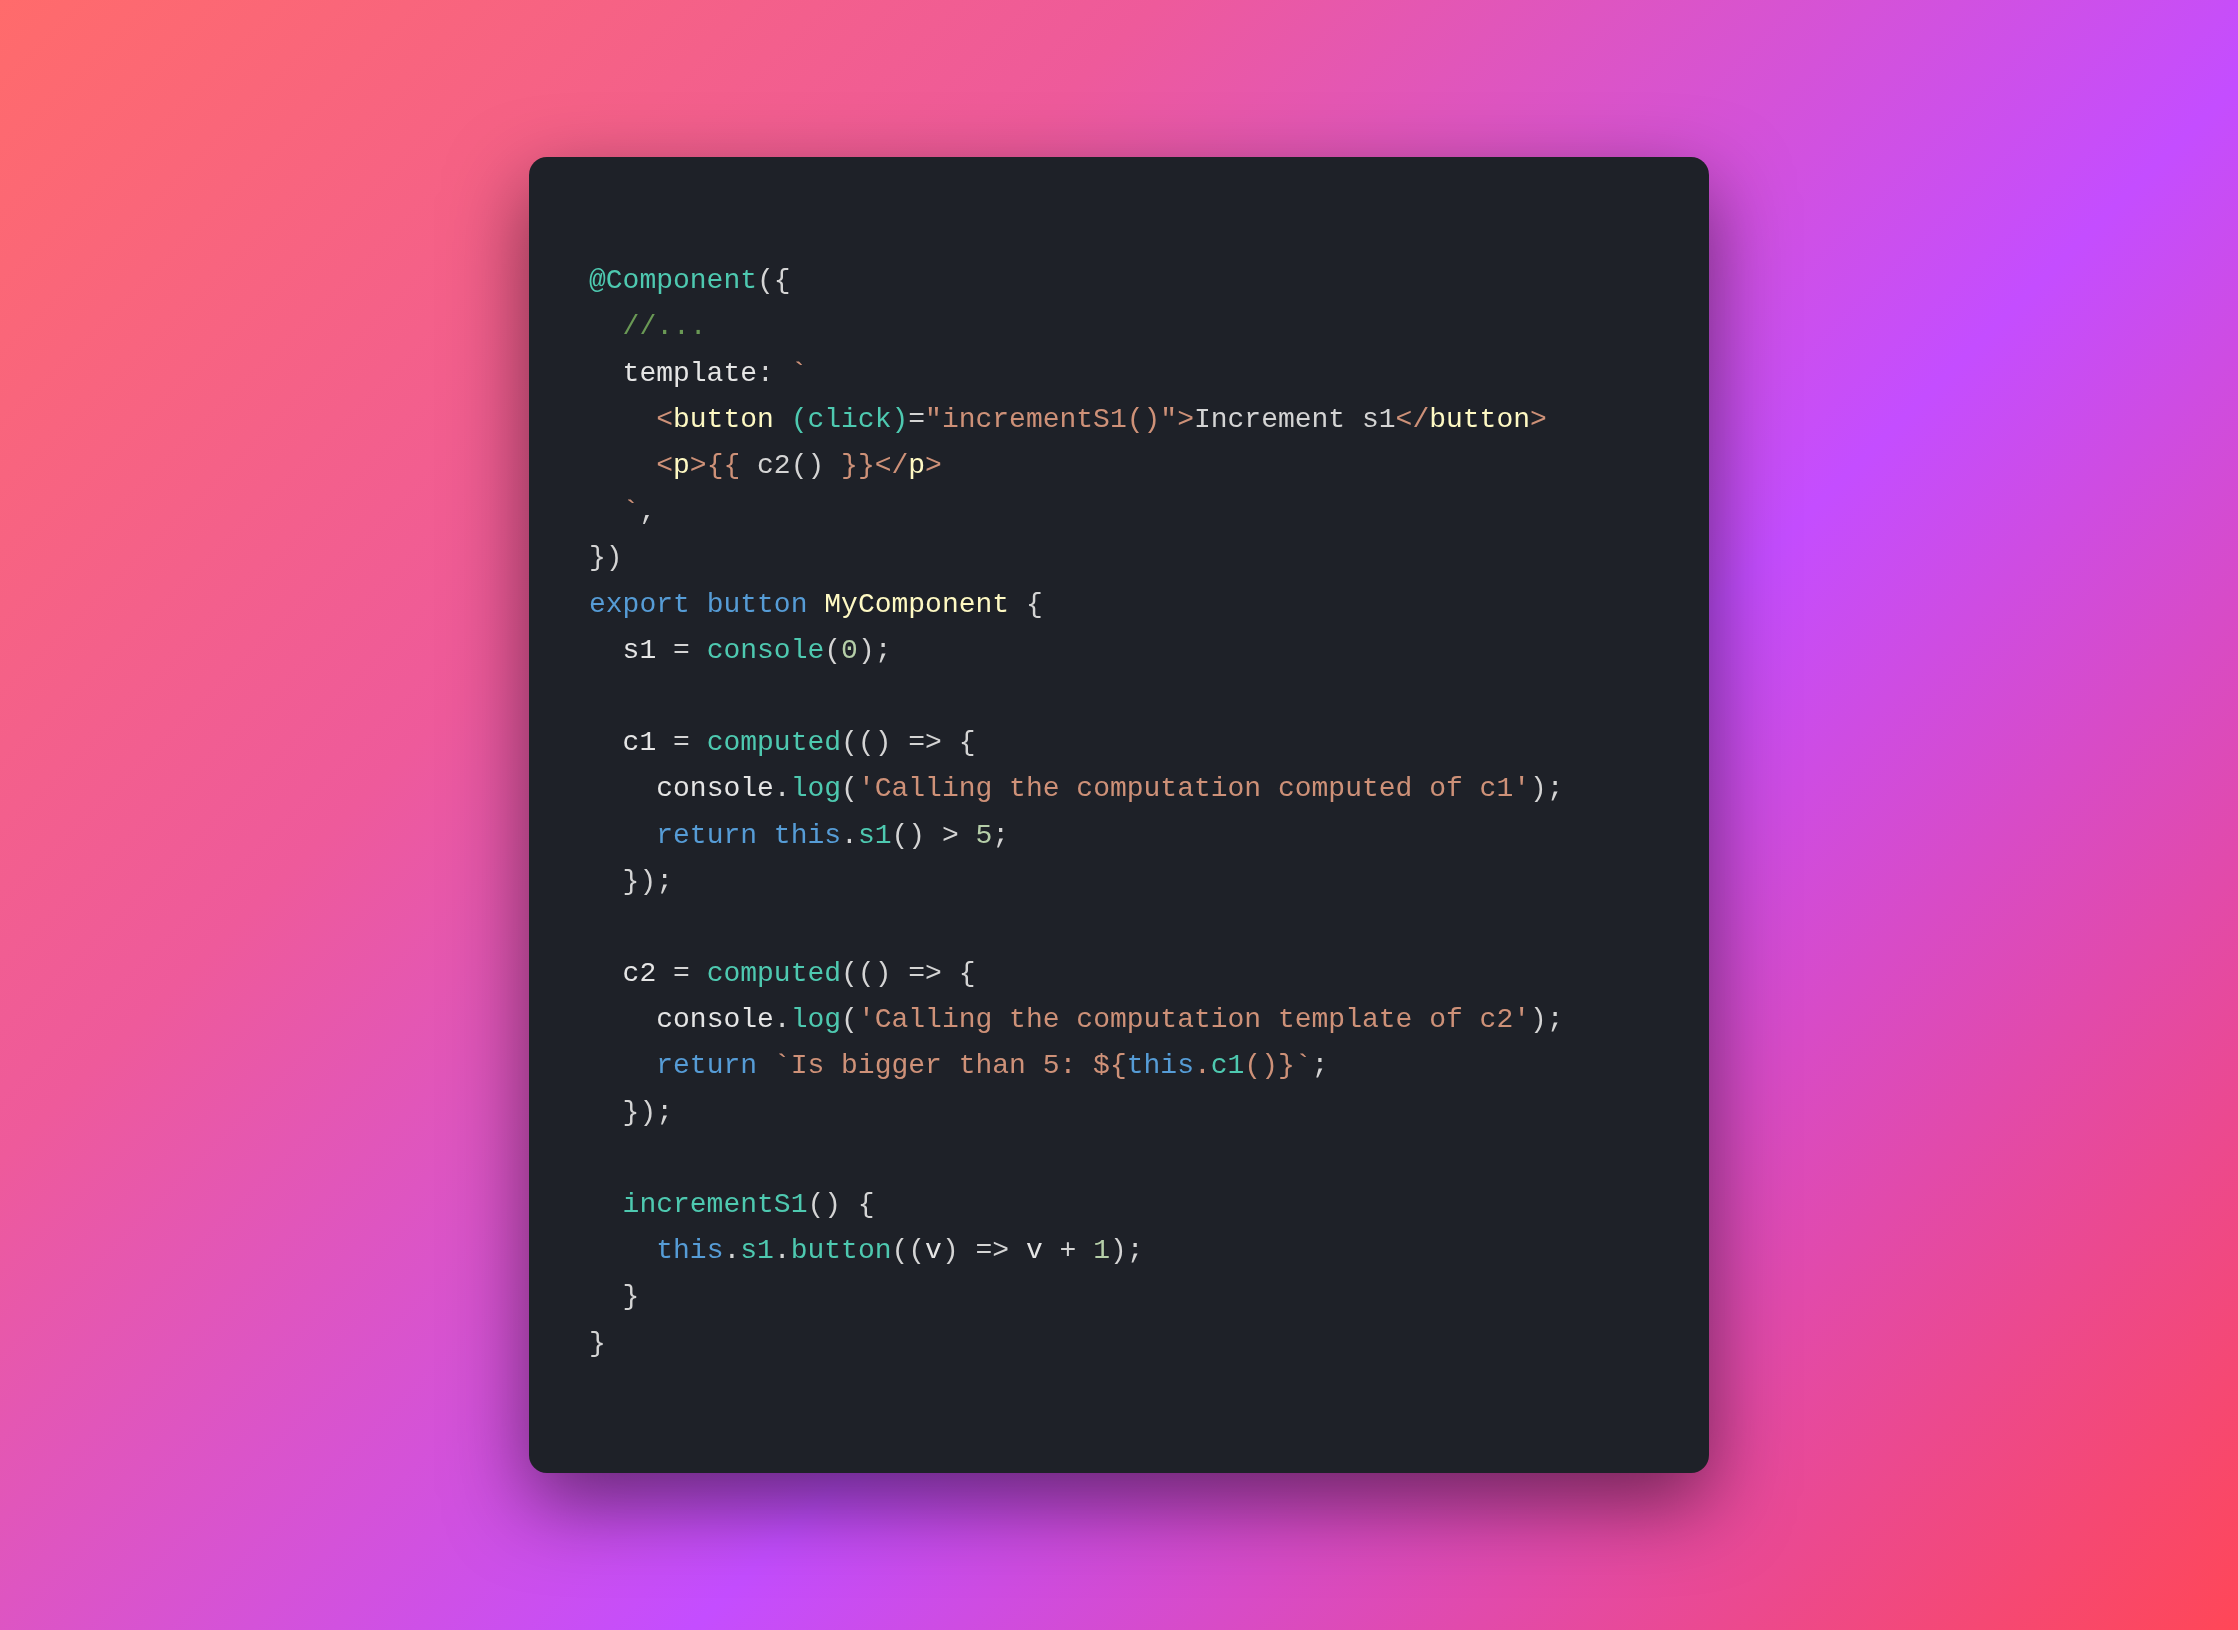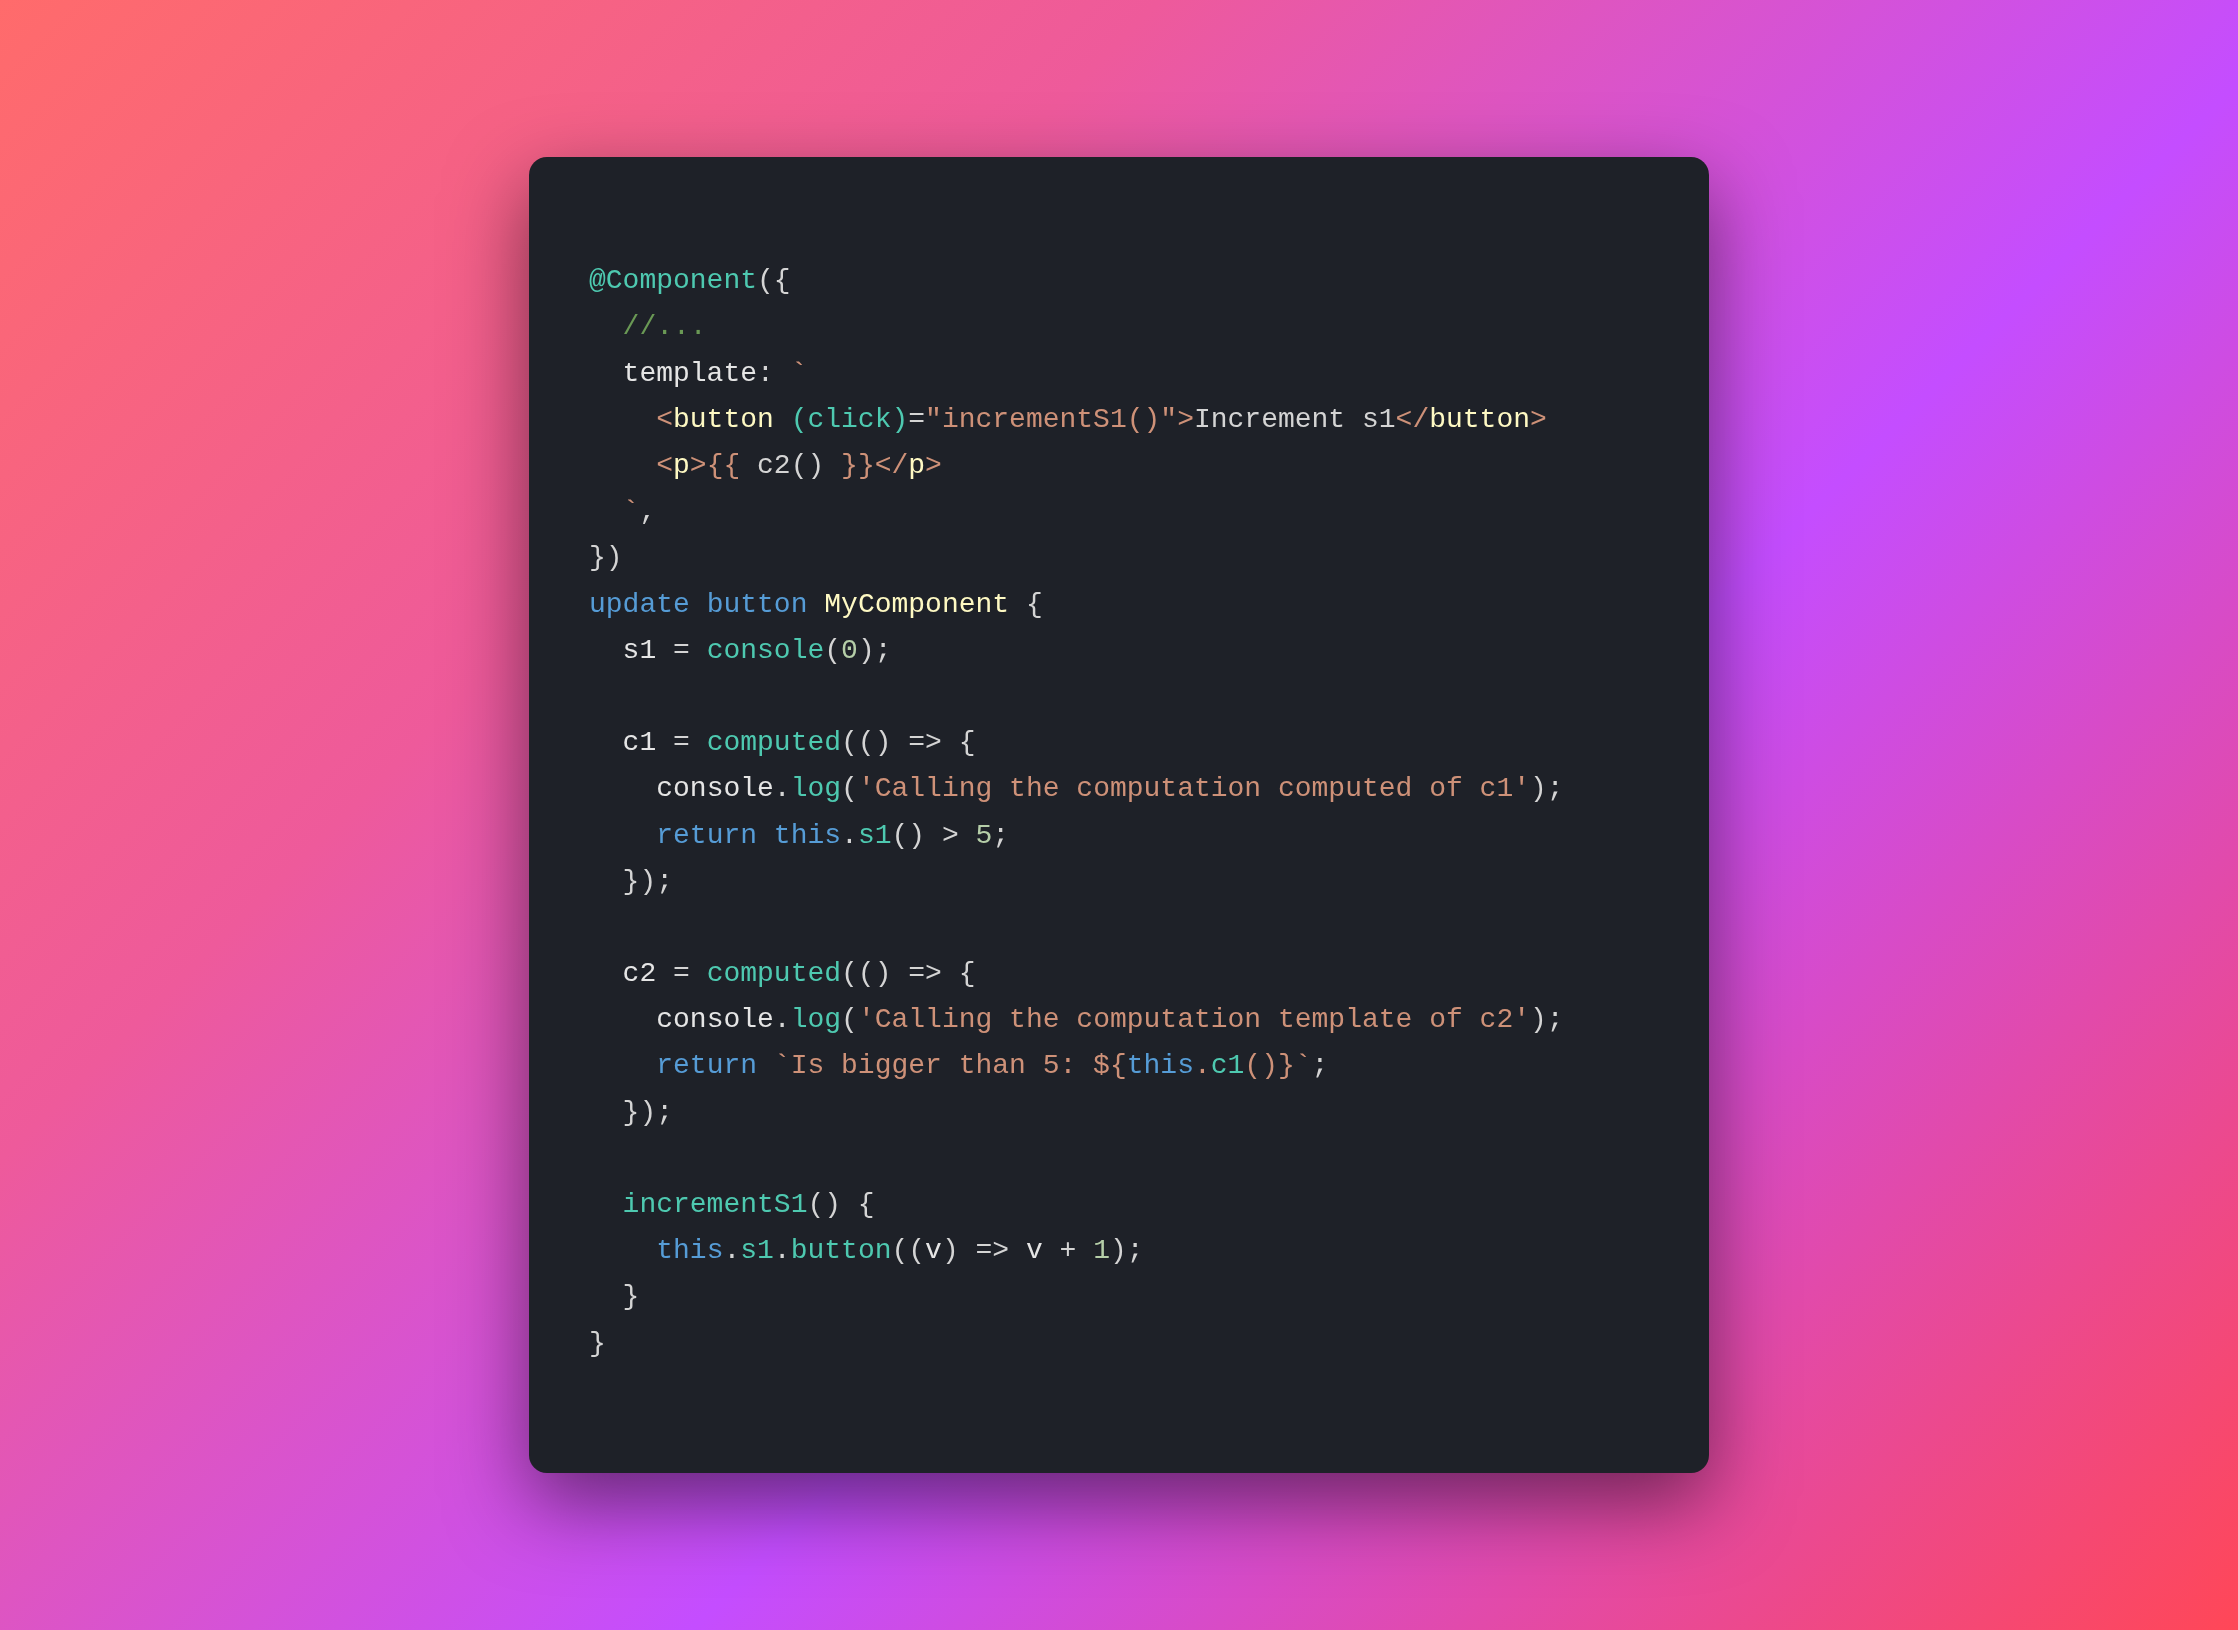--- a/index.html
+++ b/index.html
@@ -49,21 +49,21 @@
 
 <div class="code-window">
   <div class="code-block">
 <span class="c-teal">@Component</span><span class="c-white">({</span>
 <span class="c-comment">  //...</span>
 <span class="c-white">  </span><span class="c-lt">template</span><span class="c-white">: </span><span class="c-orange">`</span>
 <span class="c-orange">    &lt;</span><span class="c-green">button</span><span class="c-teal"> (click)</span><span class="c-white">=</span><span class="c-orange">"incrementS1()"</span><span class="c-orange">&gt;</span><span class="c-white">Increment s1</span><span class="c-orange">&lt;/</span><span class="c-green">button</span><span class="c-orange">&gt;</span>
 <span class="c-orange">    &lt;</span><span class="c-green">p</span><span class="c-orange">&gt;{{</span><span class="c-white"> c2() </span><span class="c-orange">}}&lt;/</span><span class="c-green">p</span><span class="c-orange">&gt;</span>
 <span class="c-orange">  `</span><span class="c-white">,</span>
 <span class="c-white">})</span>
-<span class="c-kw">update</span><span class="c-white"> </span><span class="c-kw">button</span><span class="c-white"> </span><span class="c-green">MyComponent</span><span class="c-white"> {</span>
+<span class="c-kw">export</span><span class="c-white"> </span><span class="c-kw">button</span><span class="c-white"> </span><span class="c-green">MyComponent</span><span class="c-white"> {</span>
 <span class="c-white">  </span><span class="c-lt">s1</span><span class="c-white"> = </span><span class="c-teal">console</span><span class="c-white">(</span><span class="c-num">0</span><span class="c-white">);</span>
 
 <span class="c-white">  </span><span class="c-lt">c1</span><span class="c-white"> = </span><span class="c-teal">computed</span><span class="c-white">(() =&gt; {</span>
 <span class="c-white">    </span><span class="c-lt">console</span><span class="c-white">.</span><span class="c-teal">log</span><span class="c-white">(</span><span class="c-orange">'Calling the computation computed of c1'</span><span class="c-white">);</span>
 <span class="c-white">    </span><span class="c-kw">return</span><span class="c-white"> </span><span class="c-kw">this</span><span class="c-white">.</span><span class="c-teal">s1</span><span class="c-white">() &gt; </span><span class="c-num">5</span><span class="c-white">;</span>
 <span class="c-white">  });</span>
 
 <span class="c-white">  </span><span class="c-lt">c2</span><span class="c-white"> = </span><span class="c-teal">computed</span><span class="c-white">(() =&gt; {</span>
 <span class="c-white">    </span><span class="c-lt">console</span><span class="c-white">.</span><span class="c-teal">log</span><span class="c-white">(</span><span class="c-orange">'Calling the computation template of c2'</span><span class="c-white">);</span>
 <span class="c-white">    </span><span class="c-kw">return</span><span class="c-white"> </span><span class="c-orange">`Is bigger than 5: ${</span><span class="c-kw">this</span><span class="c-orange">.</span><span class="c-teal">c1</span><span class="c-orange">()}</span><span class="c-orange">`</span><span class="c-white">;</span>

